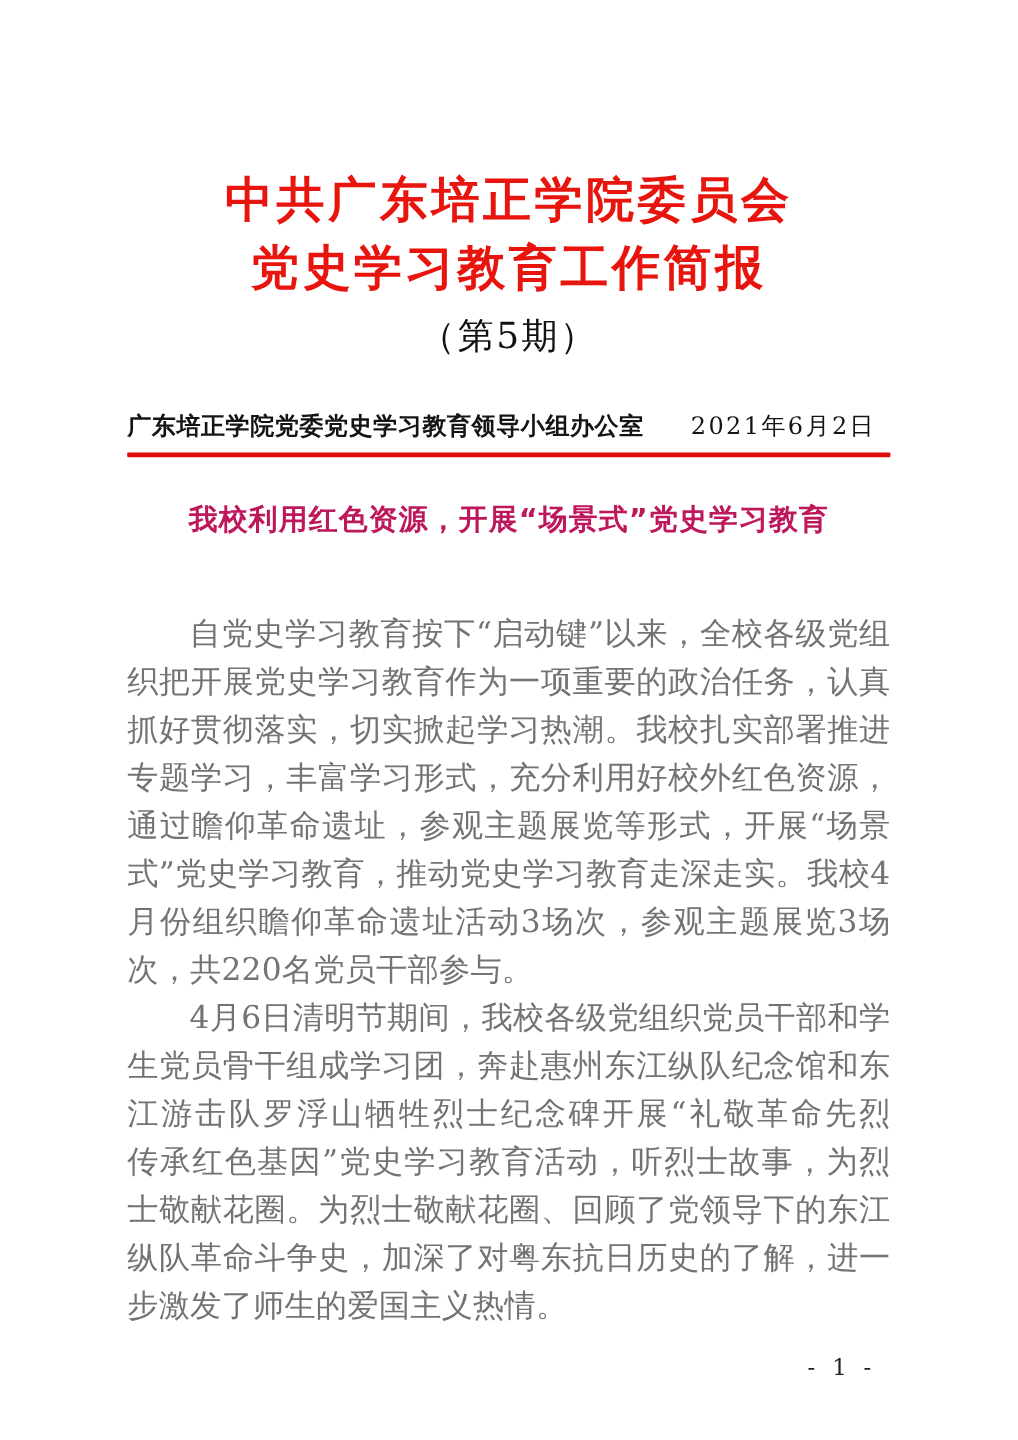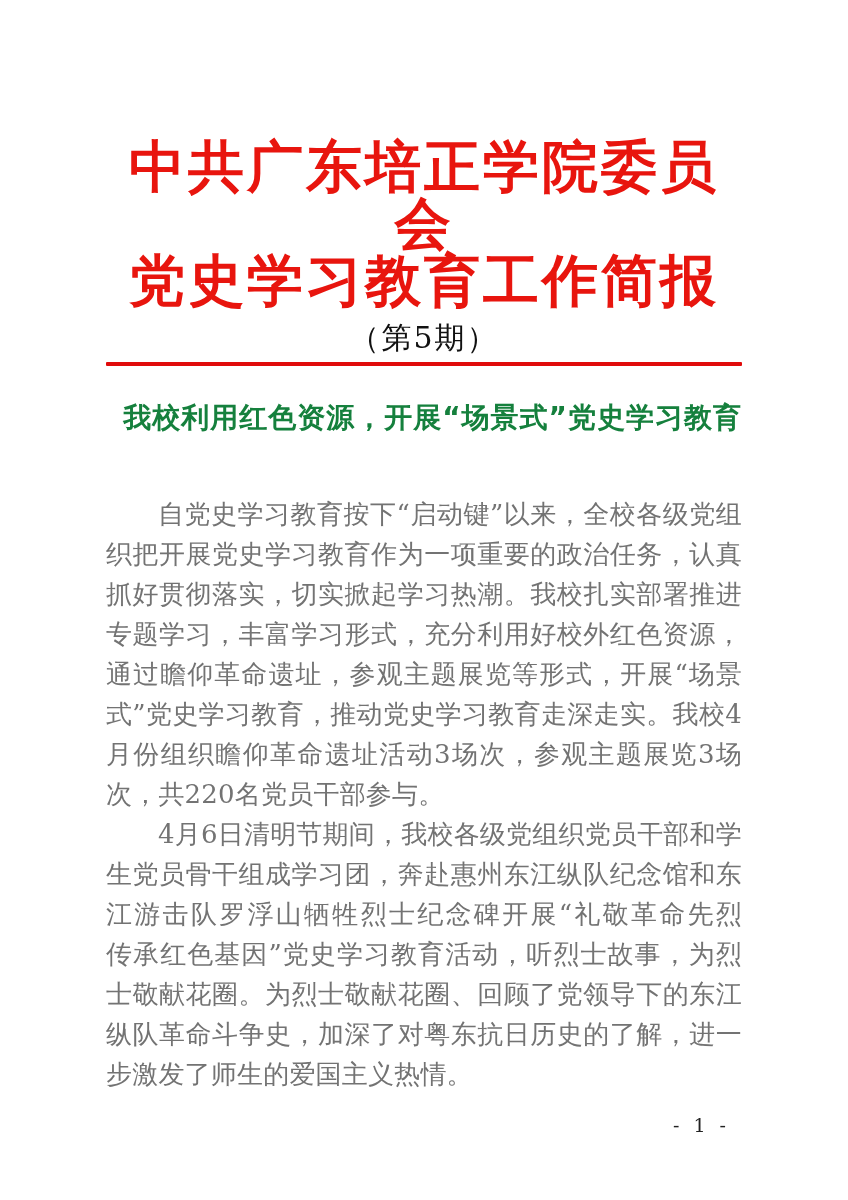--- a/index.html
+++ b/index.html
@@ -16,21 +16,21 @@
     margin: 0 auto;
     background: #ffffff;
     padding: 0 106px;
     overflow: hidden;
     font-family: "DejaVu Serif", "Liberation Serif", serif;
     color: var(--ink);
   }
   .masthead { text-align: center; }
   .masthead-title {
     margin-top: 138px;
-    font-size: 56px;
+    font-size: 40px;
     line-height: 57px;
     font-weight: bold;
     letter-spacing: 3px;
     color: var(--title-red);
     font-family: "DejaVu Serif", "Liberation Serif", serif;
   }
   .issue-line {
     margin-top: 14px;
     font-size: 30px;
     line-height: 30px;
@@ -57,26 +57,26 @@
     padding-right: 12px;
   }
   .red-rule {
     margin-top: 9px;
     height: 4px;
     background: var(--rule-red);
     border-radius: 1px;
   }
   .article-title {
     margin-top: 36px;
-    text-align: right;
-    font-size: 28px;
+    text-align: center;
+    font-size: 24px;
     line-height: 32px;
     font-weight: bold;
     letter-spacing: 1px;
-    color: #15803d;
+    color: #be185d;
     font-family: "DejaVu Sans", "Liberation Sans", sans-serif;
   }
   .article-body {
     margin-top: 60px;
     font-size: 26px;
     line-height: 40px;
     text-align: justify;
     color: #737373;
   }
   .article-body p {
@@ -96,20 +96,24 @@
 <body>
 
 <div class="page">
 
   <header class="masthead">
     <div class="masthead-title">中共广东培正学院委员会</div>
     <div class="masthead-title" style="margin-top:0;">党史学习教育工作简报</div>
     <div class="issue-line">（第5期）</div>
   </header>
 
+  <div class="pub-row">
+    <span class="issuer">广东培正学院党委党史学习教育领导小组办公室</span>
+    <span class="pub-date">2021年6月2日</span>
+  </div>
 
   <div class="red-rule"></div>
 
   <h2 class="article-title">我校利用红色资源，开展“场景式”党史学习教育</h2>
 
   <div class="article-body">
     <p>自党史学习教育按下“启动键”以来，全校各级党组织把开展党史学习教育作为一项重要的政治任务，认真抓好贯彻落实，切实掀起学习热潮。我校扎实部署推进专题学习，丰富学习形式，充分利用好校外红色资源，通过瞻仰革命遗址，参观主题展览等形式，开展“场景式”党史学习教育，推动党史学习教育走深走实。我校4月份组织瞻仰革命遗址活动3场次，参观主题展览3场次，共220名党员干部参与。</p>
     <p>4月6日清明节期间，我校各级党组织党员干部和学生党员骨干组成学习团，奔赴惠州东江纵队纪念馆和东江游击队罗浮山牺牲烈士纪念碑开展“礼敬革命先烈　传承红色基因”党史学习教育活动，听烈士故事，为烈士敬献花圈。为烈士敬献花圈、回顾了党领导下的东江纵队革命斗争史，加深了对粤东抗日历史的了解，进一步激发了师生的爱国主义热情。</p>
   </div>
 

